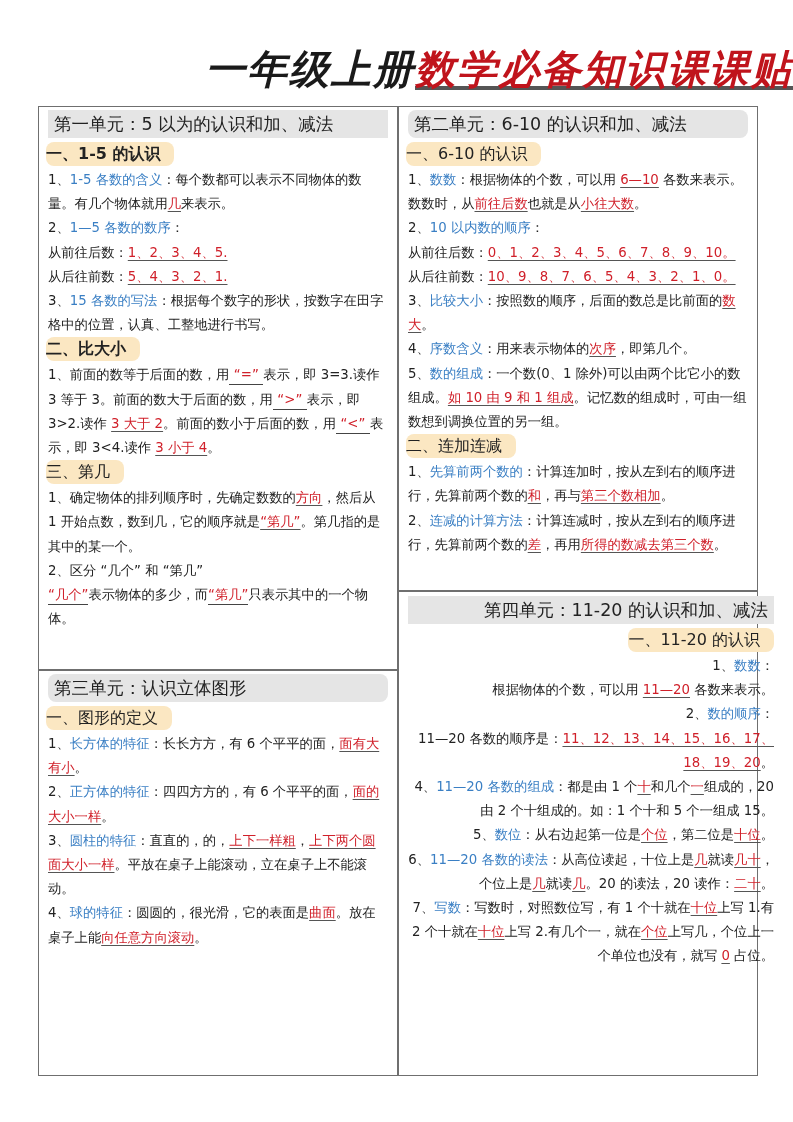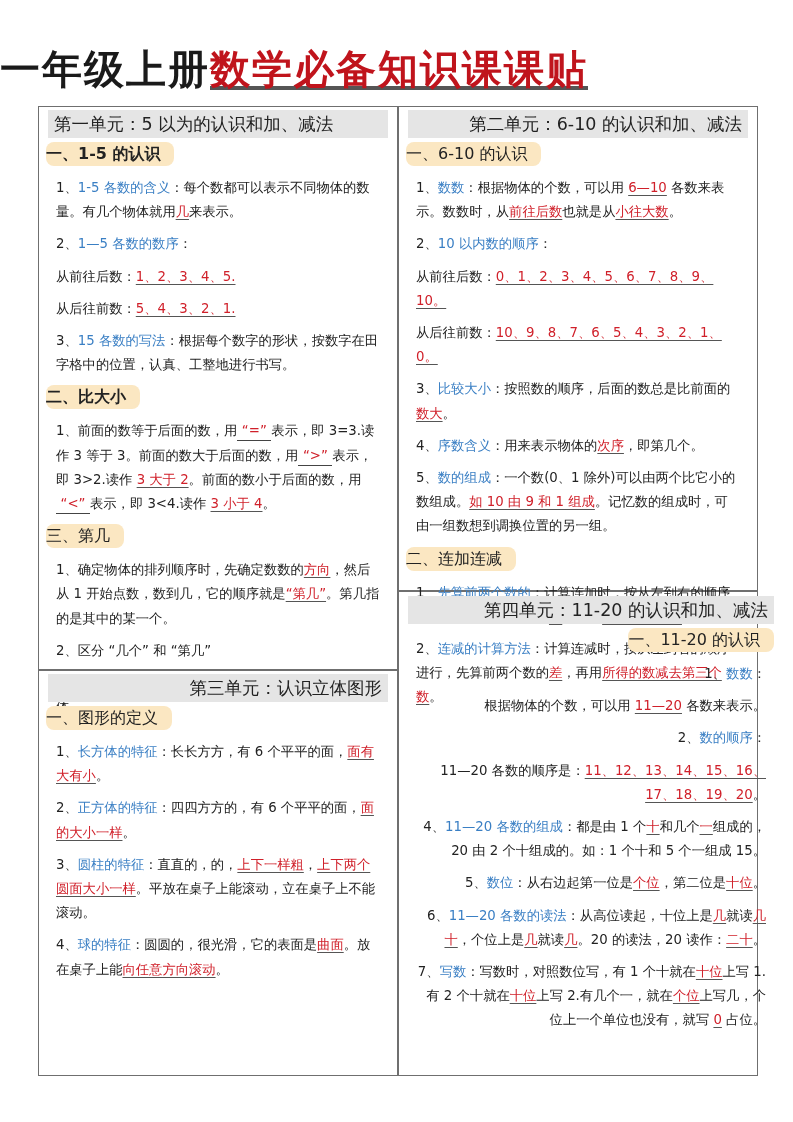--- a/index.html
+++ b/index.html
@@ -3,23 +3,24 @@
 <meta charset="utf-8">
 <style>
   html, body { margin: 0; padding: 0; background: #ffffff; }
   body {
     width: 793px; height: 1122px; position: relative; overflow: hidden;
     font-family: "DejaVu Sans", "Liberation Sans", sans-serif;
     color: #1f1f1f;
   }
   .title {
     position: absolute; top: 42px; left: 0; width: 793px;
-    text-align: left; font-size: 40px; font-weight: bold; letter-spacing: 2px;
+    text-align: right; font-size: 40px; font-weight: bold; letter-spacing: 2px;
     font-family: "DejaVu Serif", "Liberation Serif", serif;
     line-height: 54px;
+    font-style: italic;
   }
   .title .black { color: #1a1a1a; }
   .title .red { color: #c0141c; }
 
   .frame {
     position: absolute; left: 38px; top: 106px; width: 720px; height: 970px;
     border: 1.5px solid #6f6f6f; box-sizing: border-box;
   }
   .vline { position: absolute; left: 397px; top: 106px; width: 1.5px; height: 970px; background: #6f6f6f; }
   .hline-left { position: absolute; left: 38px; top: 669px; width: 360px; height: 1.5px; background: #6f6f6f; }
@@ -28,27 +29,27 @@
   .panel { position: absolute; box-sizing: border-box; padding: 0 8px; }
   .panel.p1 { left: 40px; top: 110px; width: 356px; }
   .panel.p2 { left: 400px; top: 110px; width: 356px; }
   .panel.p3 { left: 40px; top: 674px; width: 356px; }
   .panel.p4 { left: 400px; top: 596px; width: 382px; text-align: right; }
 
   .unit-title {
     background: #e5e5e5; font-size: 17.5px; line-height: 28px; height: 28px;
     padding: 0 6px; margin: 0 0 4px 0; white-space: nowrap; color: #222;
   }
-  .unit-title.center { text-align: right; }
+  .unit-title.center { text-align: left; border-radius: 8px; }
   .sec-title {
     display: inline-block; background: #fbe7c2; font-size: 16px;
     line-height: 24px; padding: 0 14px 0 0; margin: 0 0 2px -2px; font-weight: bold; color: #222; border-radius: 8px;
   }
   .sec-title.plain { font-weight: normal; }
-  .para { font-size: 13.3px; line-height: 24.2px; margin: 8px; color: #222; }
+  .para { font-size: 13.3px; line-height: 24.2px; margin: 0; color: #222; }
   .term { color: #3a7fc4; }
   .red { color: #d0202a; text-decoration: underline; text-decoration-color: #555; text-underline-offset: 3px; }
   .blank { display: inline-block; min-width: 34px; border-bottom: 1px solid #444; color: #d0202a; text-align: center; line-height: 18px; }
   .bold { font-weight: bold; }
 </style>
 </head>
 <body>
 
 <div class="title">
   <span class="black">一年级上册</span><span class="red">数学必备知识课课贴</span>

